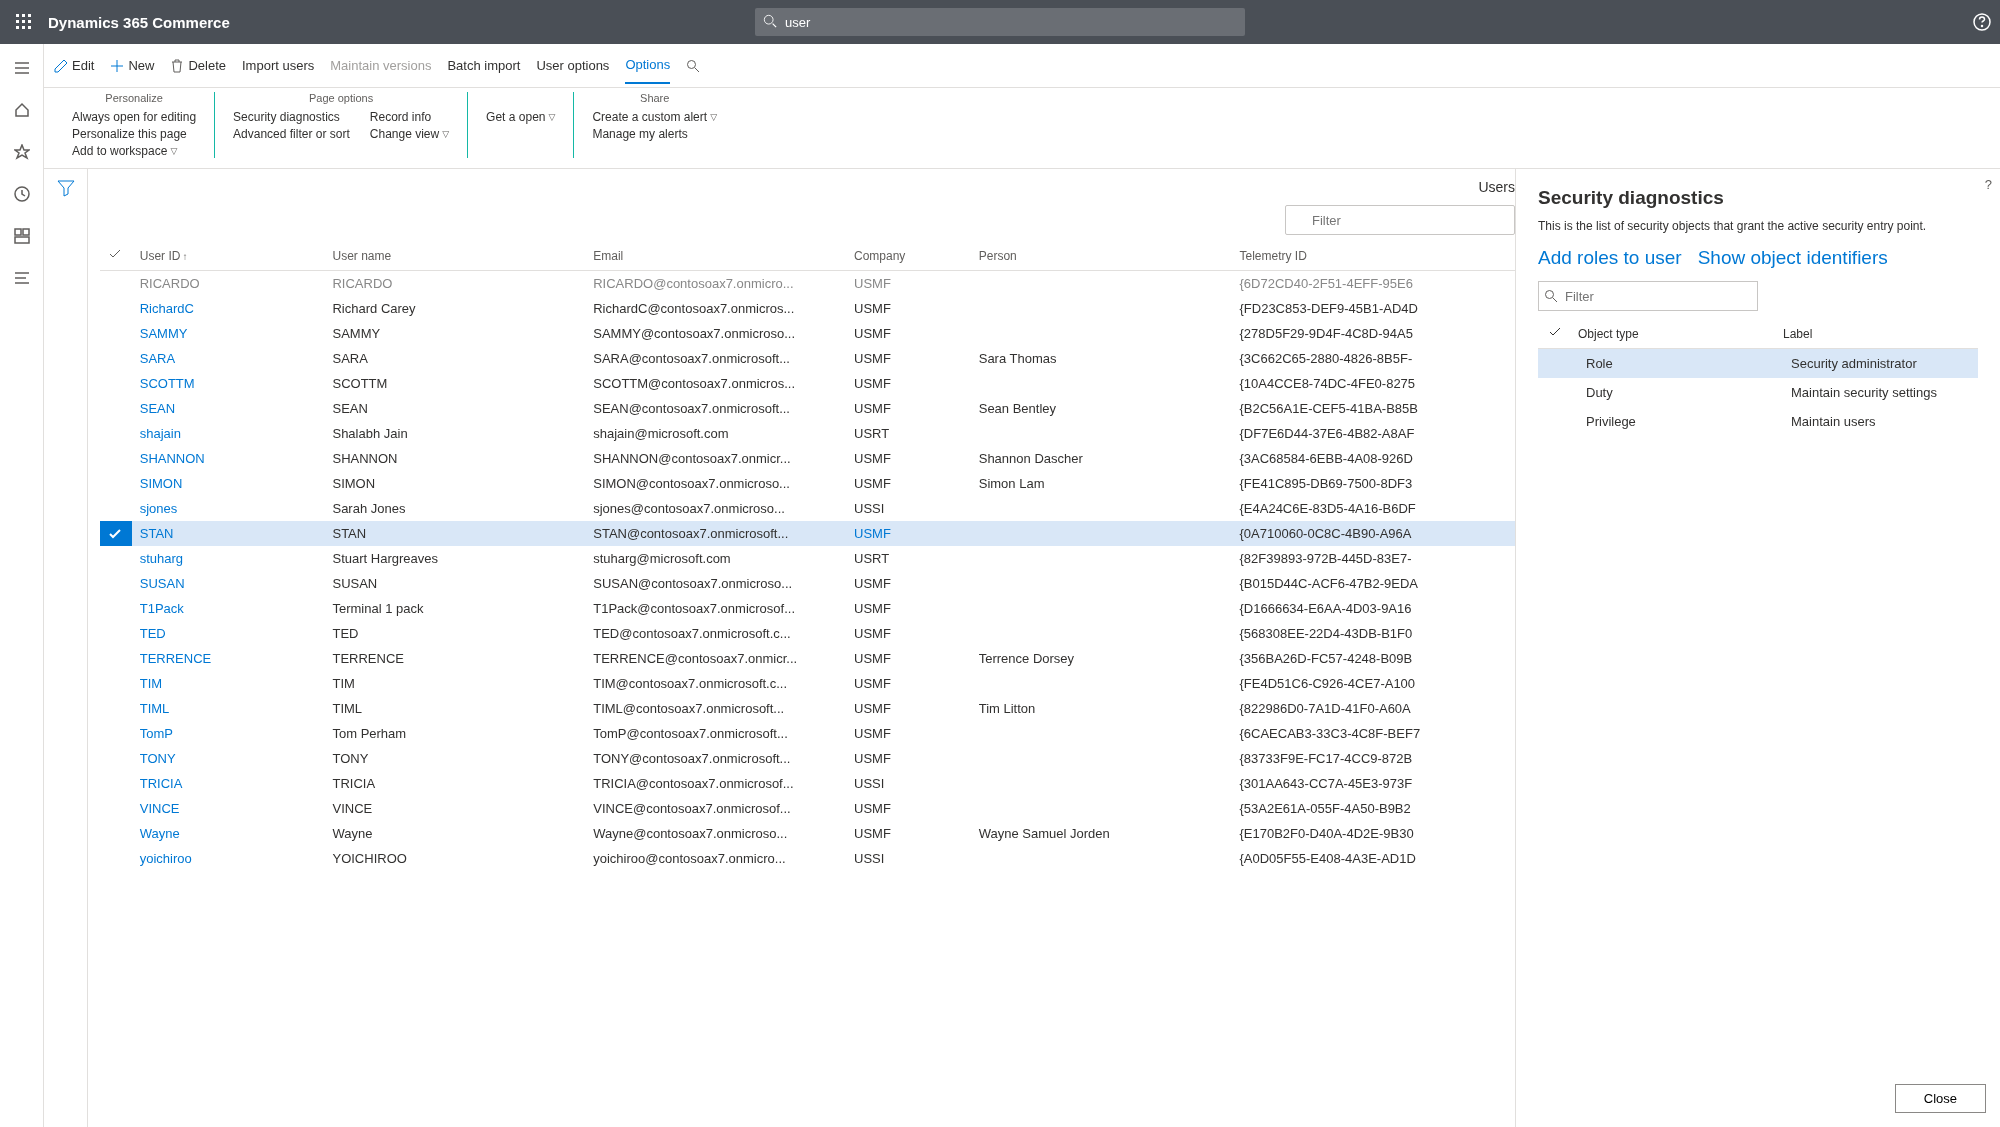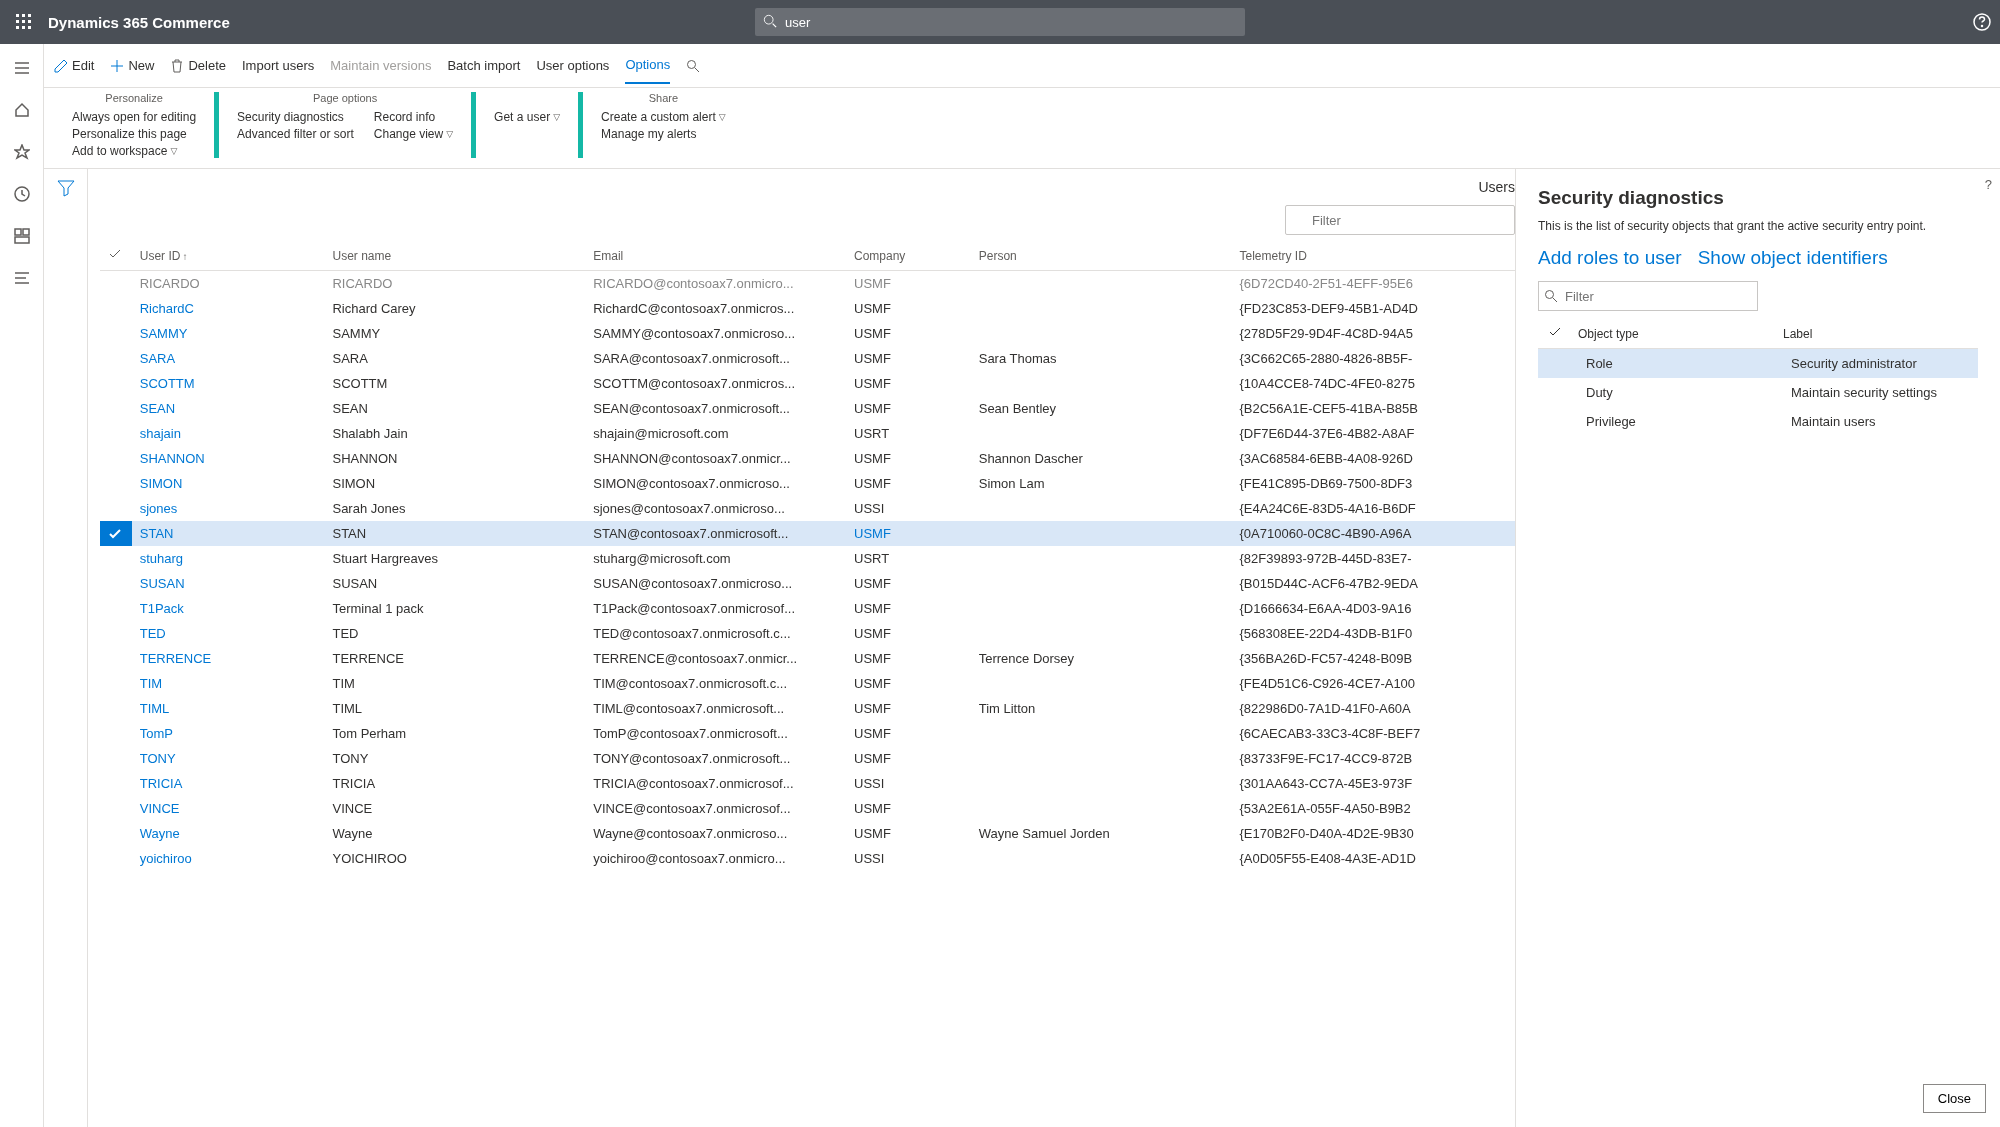--- a/index.html
+++ b/index.html
@@ -26,21 +26,21 @@
 
 
 .action-bar{height:44px; border-bottom:1px solid #e1dfdd; display:flex; align-items:center; padding:0 10px; gap:16px;}
 .action-btn{display:flex;align-items:center;gap:4px;font-size:13px;color:#323130;cursor:pointer;justify-content:center;}
 .action-btn.disabled{color:#a19f9d;}
 .action-btn svg{width:14px;height:14px;}
 .action-btn.active{color:#0078d4; border-bottom:2px solid #0078d4; padding-bottom:10px; margin-top:10px;}
 
 
 .ribbon{display:flex; border-bottom:1px solid #e1dfdd; padding:4px 10px 10px 10px; gap:0;}
-.rgroup{border-right:5px solid #14b8a6; padding:0 18px; }
+.rgroup{border-right:1px solid #14b8a6; padding:0 18px; }
 .rgroup:last-child{border-right:none;}
 .rgroup-title{font-size:11px; color:#605e5c; text-align:center; margin-bottom:6px;}
 .rgroup-body{display:flex; gap:20px;}
 .rcol{display:flex;flex-direction:column; gap:3px;}
 .rlink{font-size:12px; color:#323130; cursor:pointer; white-space:nowrap; display:flex; align-items:center; gap:3px;}
 .rlink .chev{font-size:9px;color:#605e5c;}
 
 
 .grid-wrap{flex:1; display:flex; overflow:hidden;}
 .filter-rail{width:44px; border-right:1px solid #e1dfdd; padding-top:10px; text-align:center;}
@@ -72,21 +72,21 @@
 .rp-links{display:flex; gap:16px; margin-bottom:12px;}
 .rp-link{color:#0078d4; font-size:19px; cursor:pointer;}
 .rp-filter-wrap{position:relative; margin-bottom:8px;}
 .rp-filter{border:1px solid #c8c6c4; width:220px; height:30px; padding:0 6px 0 26px; font-size:13px;}
 .rp-filter-wrap svg{position:absolute;left:6px;top:8px;width:14px;height:14px;stroke:#605e5c;fill:none;}
 .rp-table{width:100%;}
 .rp-table th{font-size:12px;color:#323130;padding:6px 10px;}
 .rp-table td{font-size:13px;padding:7px 18px;}
 .rp-row.selected{background:#d9e7f7;}
 .rp-chk-col{width:30px;}
-.close-btn{position:absolute; bottom:14px; right:14px; border:1px solid #8a8886; background:#fff; padding:6px 14px; font-size:13px; cursor:pointer;}
+.close-btn{position:absolute; bottom:14px; right:14px; border:1px solid #8a8886; background:#fff; padding:6px 28px; font-size:13px; cursor:pointer;}
 .rp-help{position:absolute; top:8px; right:8px; color:#605e5c; cursor:pointer;}
 
 col.c-sel{width:28px;} col.c-uid{width:170px;} col.c-uname{width:230px;} col.c-email{width:230px;} col.c-comp{width:110px;} col.c-person{width:230px;} col.c-tel{width:250px;}
 </style>
 </head>
 <body>
 
 <div class="topbar">
   <div class="waffle">
     <svg viewBox="0 0 16 16">
@@ -231,21 +231,21 @@
                 <span class="chev">▽</span>
               </div>
           </div>
         </div>
       </div>
       <div class="rgroup">
         <div class="rgroup-title">&nbsp;</div>
         <div class="rgroup-body">
             <div class="rcol">
           <div class="rlink">
-                <span>Get a user</span>
+                <span>Get a open</span>
                 <span class="chev">▽</span>
               </div>
         </div>
           </div>
       </div>
       <div class="rgroup">
         <div class="rgroup-title">Share</div>
         <div class="rgroup-body">
             <div class="rcol">
           <div class="rlink">

